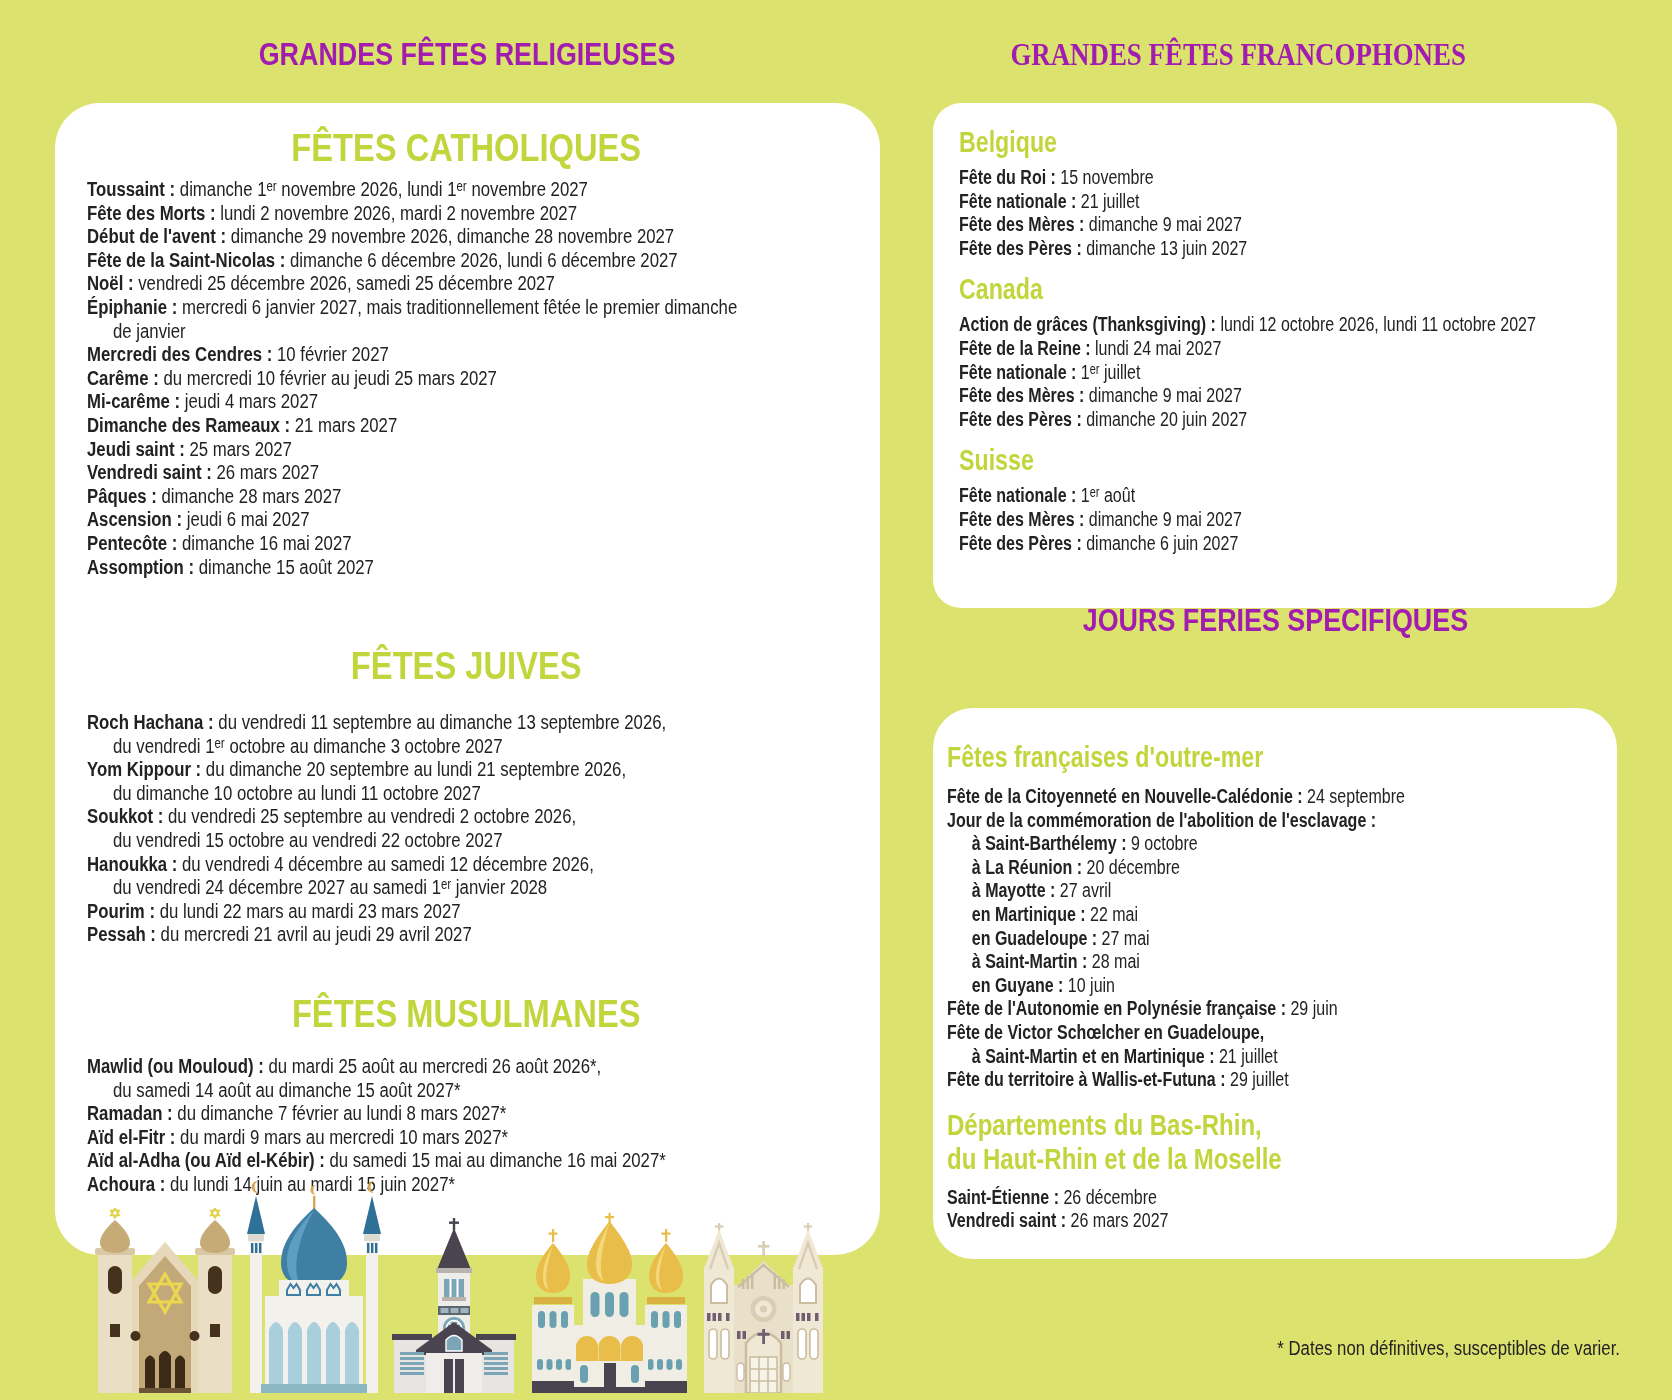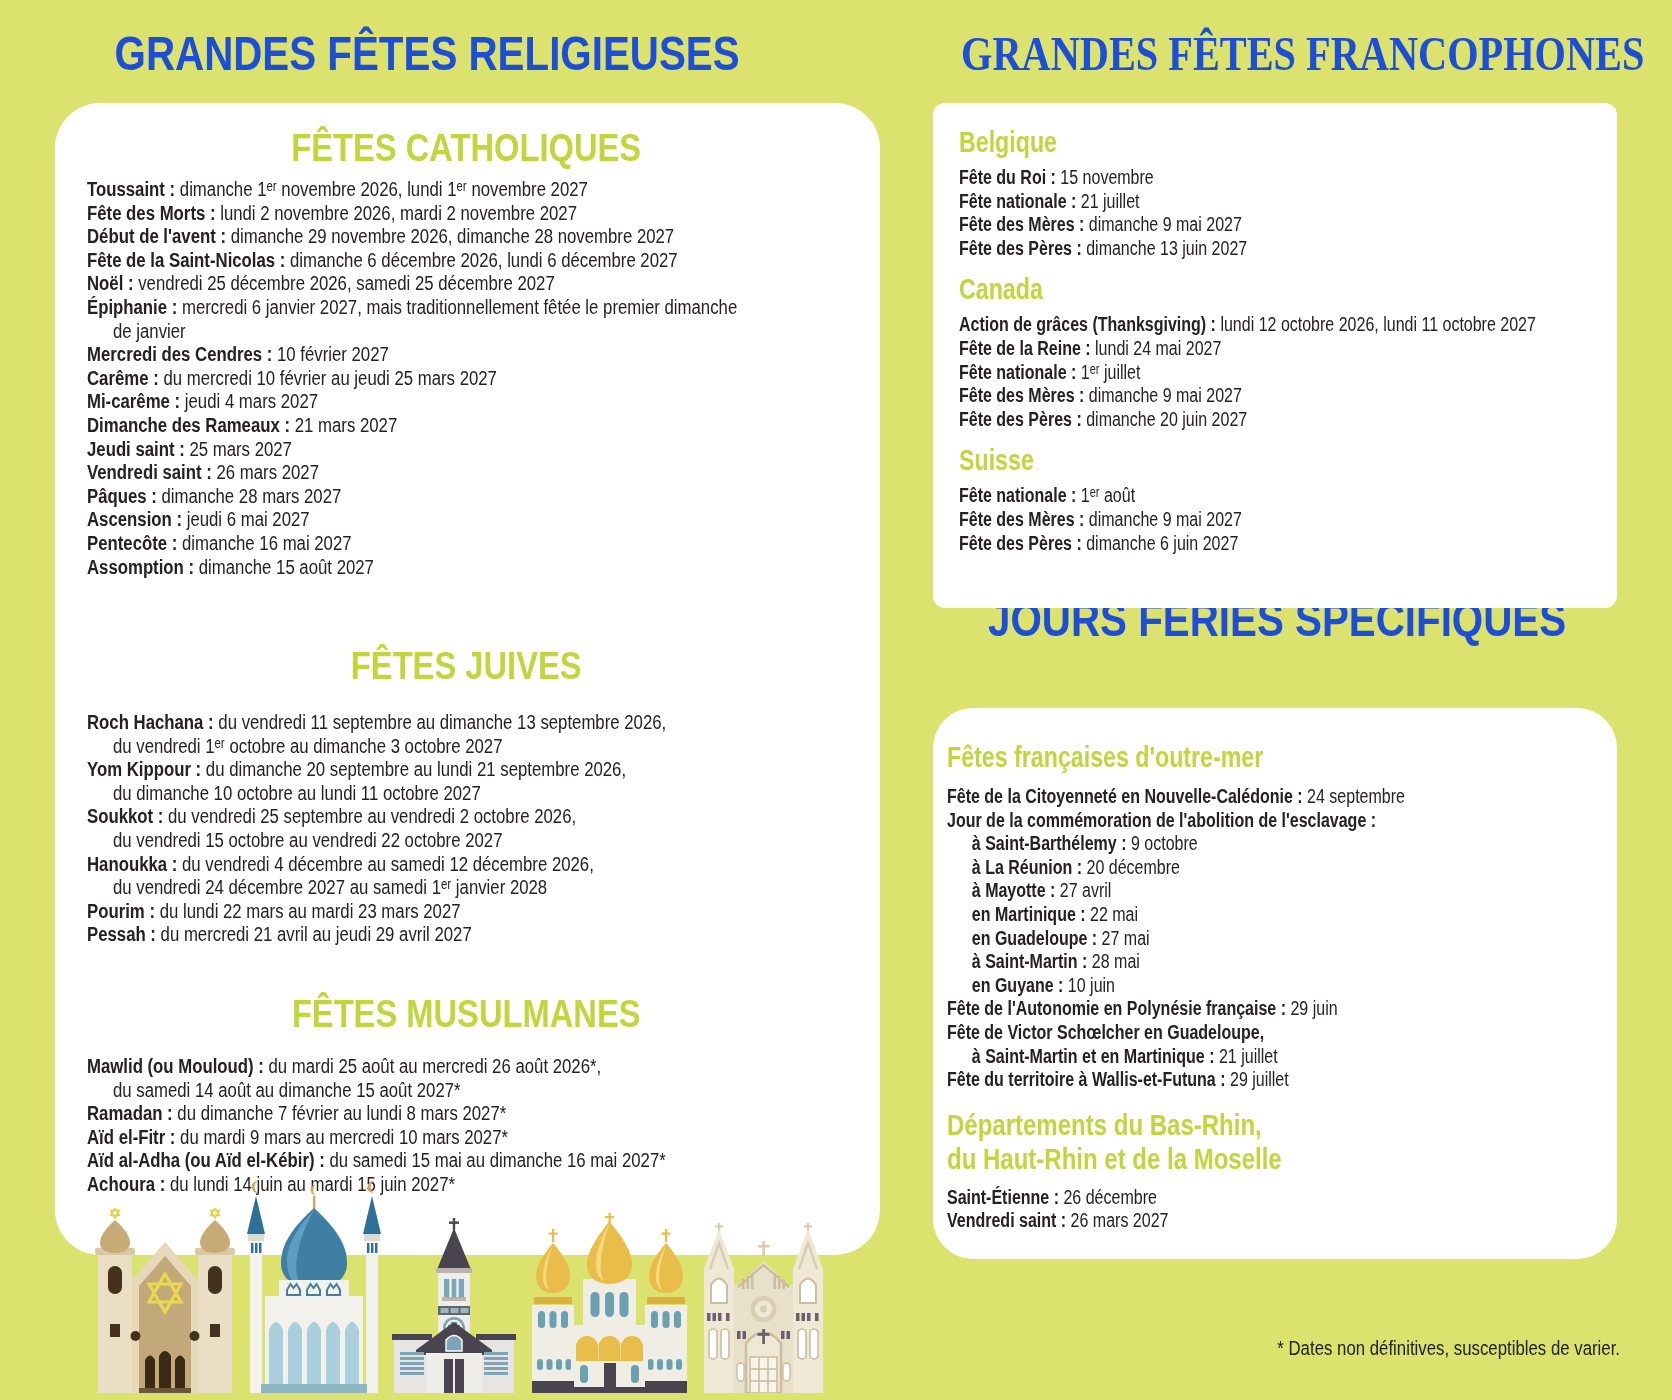--- a/index.html
+++ b/index.html
@@ -3,31 +3,31 @@
 <meta charset="utf-8">
 <style>
   html,body{margin:0;padding:0;}
   body{
     width:1672px;height:1400px;position:relative;overflow:hidden;
     background:#dbe26d;
     font-family:"Liberation Sans","DejaVu Sans",sans-serif;
     color:#242122;
   }
   .title{
-    position:absolute;color:#1d4ed8;
-    font-weight:700;font-size:48px;line-height:48px;letter-spacing:0;
+    position:absolute;text-align:center;color:#a21caf;
+    font-weight:700;font-size:32px;line-height:48px;letter-spacing:0;
   }
   .title>span{display:inline-block;transform:scaleX(.84);white-space:nowrap;}
   .title-left{left:55px;width:825px;top:30px;}
   .title-right1{left:896px;width:684px;top:30px;font-family:Liberation Serif, serif;}
   .title-right2{left:933px;width:684px;top:596px;}
 
   .panel{position:absolute;background:#ffffff;border-radius:45px;box-sizing:border-box;}
   .panel-left{left:55px;top:103px;width:825px;height:1152px;padding:24px 0 0 32px;}
-  .panel-r1{left:933px;top:103px;width:684px;height:505px;border-radius:12px;padding:24px 16px 0 26px;}
+  .panel-r1{left:933px;top:103px;width:684px;height:505px;border-radius:28px;padding:24px 16px 0 26px;}
   .panel-r2{left:933px;top:708px;width:684px;height:551px;border-radius:40px;padding:34px 0 0 14px;}
 
   .squeeze-l{transform:scaleX(.838);transform-origin:0 0;width:905px;}
   .squeeze-r{transform:scaleX(.80);transform-origin:0 0;width:792px;}
 
   h2{margin:0;text-align:center;color:#c1d53d;font-size:39px;line-height:42px;font-weight:700;}
   h2.h-juives{margin-top:66px;}
   h2.h-musulmanes{margin-top:46px;}
   h3{margin:0;color:#c1d53d;font-size:29px;line-height:31px;font-weight:700;}
   h3.h-canada,h3.h-suisse{margin-top:14px;}

